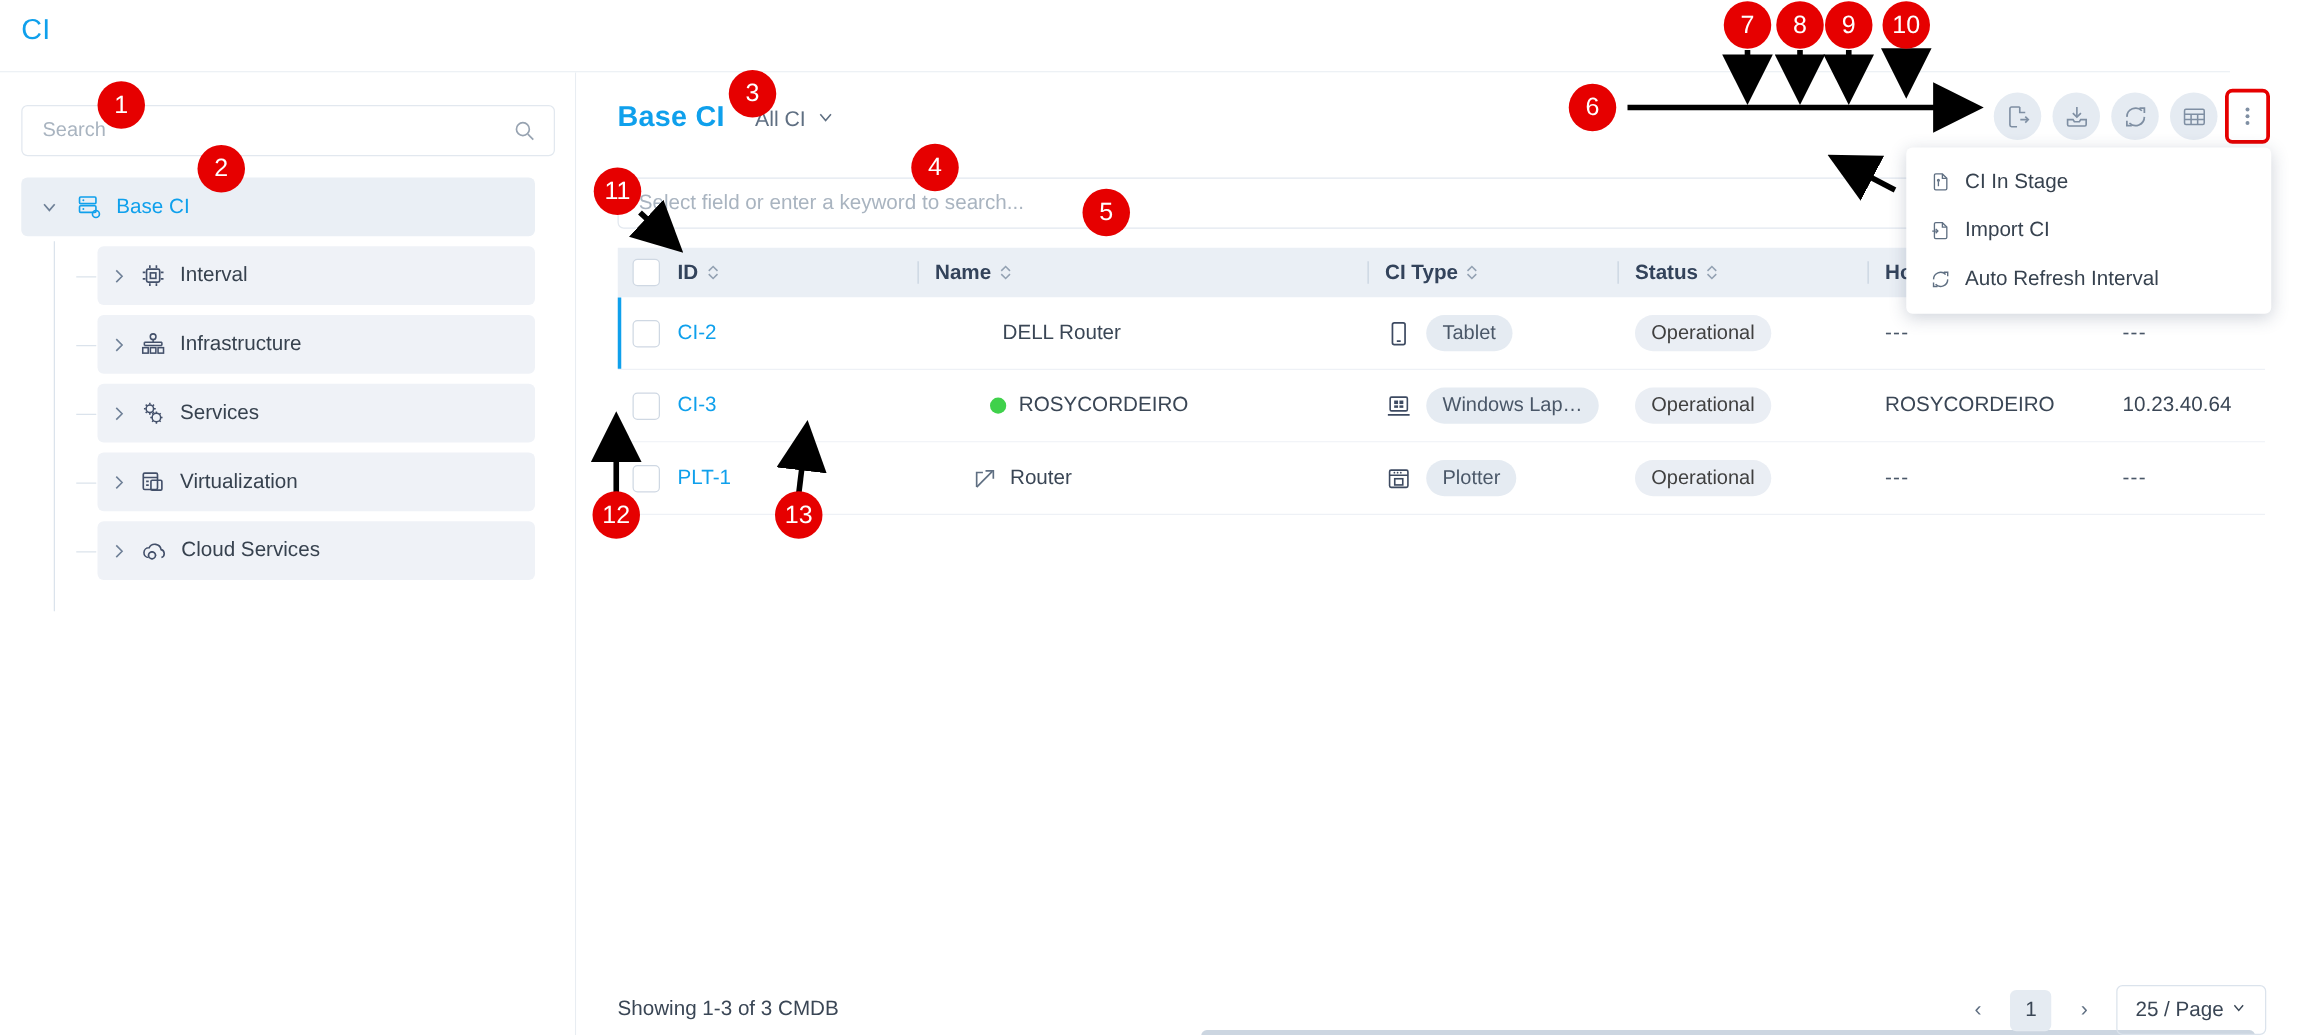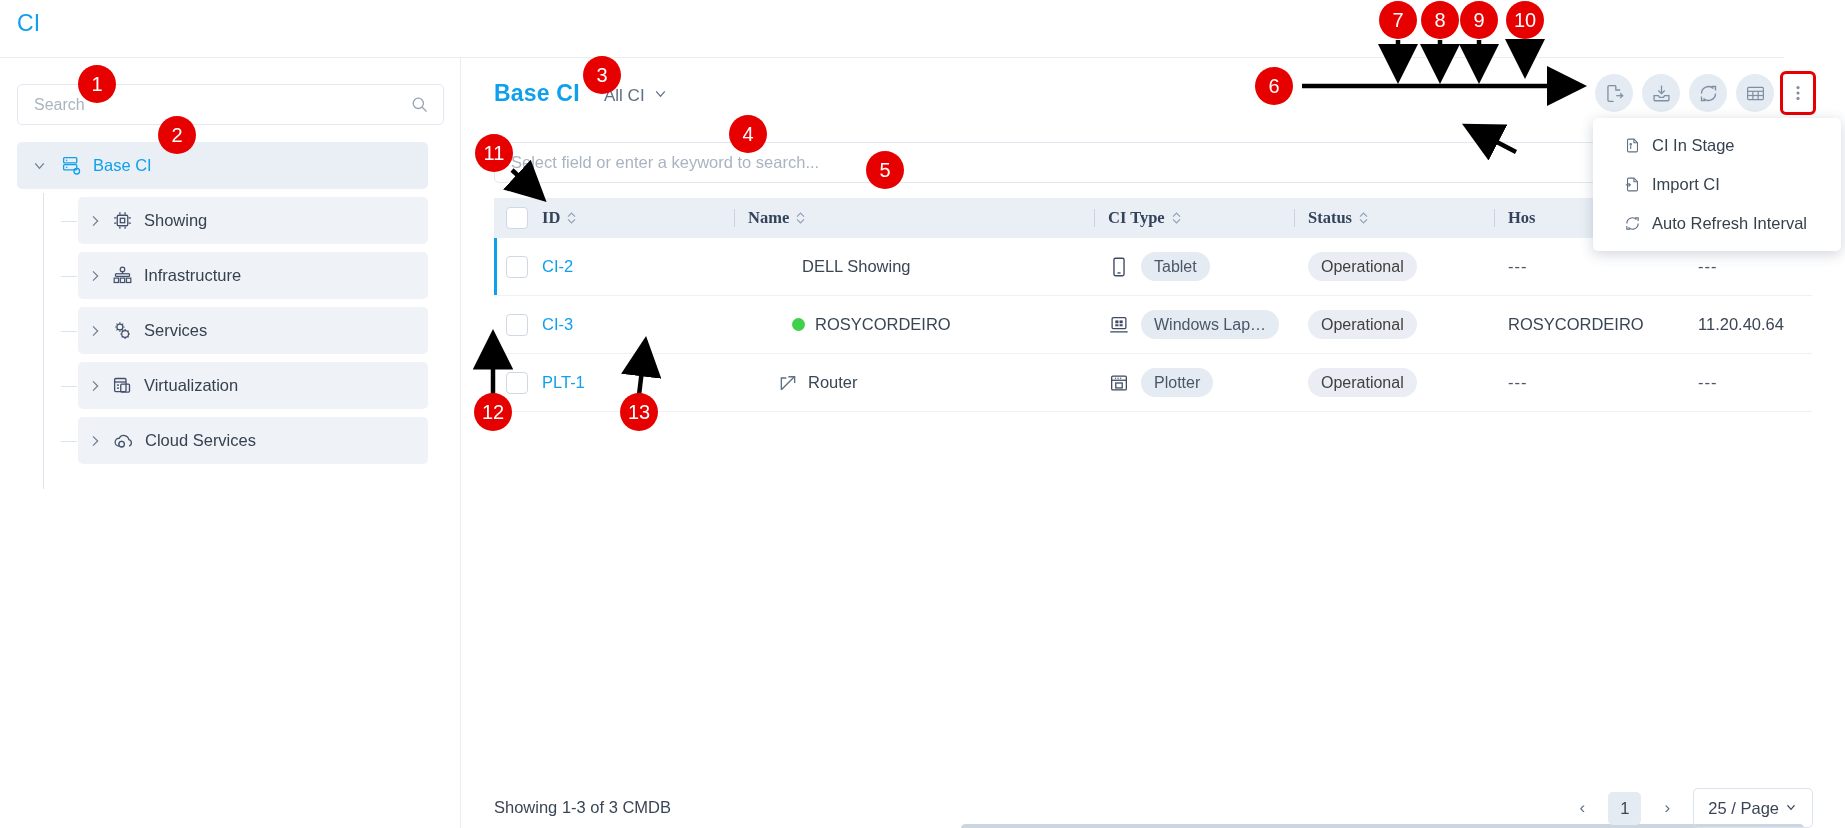--- a/index.html
+++ b/index.html
@@ -81,23 +81,23 @@
   .toolbar { position: absolute; right: 32px; top: 16px; display: flex; align-items: center; gap: 9px; }
   .tb-btn {
     width: 38px; height: 38px; border-radius: 50%;
     background: #e5ebf2; display: flex; align-items: center; justify-content: center;
     color: #7f8fa3; cursor: pointer;
   }
   .tb-btn.menu { background: transparent; width: 30px; }
   .tb-btn.menu.highlight { outline: 3px solid #e60000; border-radius: 3px; }
 
   .dropdown {
-    position: absolute; right: 4px; top: 60px; width: 248px;
+    position: absolute; right: 28px; top: 60px; width: 292px;
     background: #fff; border-radius: 5px;
-    box-shadow: 0 3px 14px rgba(40,60,90,.22); padding: 8px 12px; z-index: 40;
+    box-shadow: 0 3px 14px rgba(40,60,90,.22); padding: 8px 0; z-index: 40;
   }
   .dd-item {
     display: flex; align-items: center; gap: 11px;
     height: 39px; padding: 0 19px; font-size: 16.5px; color: #37424f; cursor: pointer;
   }
   .dd-item .dd-ico { color: #5f6f82; display: flex; flex: none; }
 
   
   .filter-bar {
     position: absolute; left: 33px; top: 84px; width: 1318px; height: 41px;
@@ -107,21 +107,21 @@
     position: absolute; left: 16px; top: 0; width: 1280px; height: 39px;
     border: 0; outline: none; background: transparent;
     font-family: "Liberation Sans", sans-serif; font-size: 16.5px; color: #37424f;
   }
   .filter-input::placeholder { color: #a9b4c0; }
 
   
   .table-area { position: absolute; left: 33px; top: 140px; width: 1318px; height: 553px; overflow: hidden; }
   .thead {
     display: flex; align-items: flex-start; height: 40px;
-    background: #eaeff5; color: #33435b; font-family: Liberation Serif, serif;
+    background: #eaeff5; color: #33435b;
   }
   .th {
     position: relative; display: flex; align-items: center; gap: 6px;
     font-size: 16.5px; font-weight: bold; height: 40px; flex: none; padding-left: 14px;
   }
   .th.sep::before {
     content: ""; position: absolute; left: 0; top: 11px; width: 1px; height: 18px; background: #c8d3e0;
   }
   .sort { display: inline-flex; flex-direction: column; line-height: 0; color: #93a1b2; }
 
@@ -230,21 +230,21 @@
               <line x1="9" y1="2.5" x2="9" y2="5"></line>
                 <line x1="15" y1="2.5" x2="15" y2="5"></line>
               <line x1="9" y1="19" x2="9" y2="21.5"></line>
                 <line x1="15" y1="19" x2="15" y2="21.5"></line>
               <line x1="2.5" y1="9" x2="5" y2="9"></line>
                 <line x1="2.5" y1="15" x2="5" y2="15"></line>
               <line x1="19" y1="9" x2="21.5" y2="9"></line>
                 <line x1="19" y1="15" x2="21.5" y2="15"></line>
             </svg>
           </span>
-          <span class="tree-label">Showing</span>
+          <span class="tree-label">Interval</span>
         </div>
 
         <div class="tree-row child">
           <span class="caret">
             <svg width="16" height="16" viewBox="0 0 24 24" fill="none" stroke="currentColor" stroke-width="1.9">
                 <polyline points="9 5 16 12 9 19"></polyline>
               </svg>
           </span>
           <span class="tree-icon">
             <svg width="21" height="21" viewBox="0 0 24 24" fill="none" stroke="currentColor" stroke-width="1.4">
@@ -463,21 +463,21 @@
 
       <div class="trow selected">
         <div class="td" style="width:40px;padding-left:12px">
           <span class="cbx"></span>
         </div>
         <div class="td" style="width:200px;padding-left:8px">
           <span class="idlink">CI-2</span>
         </div>
         <div class="td" style="width:360px;gap:10px">
           <span style="width:44px"></span>
-          <span>DELL Showing</span>
+          <span>DELL Router</span>
         </div>
         <div class="td" style="width:200px">
           <span class="typeicon">
             <svg width="22" height="22" viewBox="0 0 24 24" fill="none" stroke="currentColor" stroke-width="1.5">
               <rect x="6.5" y="2.5" width="11" height="19" rx="1.6"></rect>
                 <line x1="10.3" y1="18.5" x2="13.7" y2="18.5"></line>
             </svg>
           </span>
           <span class="chip">Tablet</span>
         </div>
@@ -517,21 +517,21 @@
           </span>
           <span class="chip">Windows Lap…</span>
         </div>
         <div class="td" style="width:200px">
           <span class="chip status">Operational</span>
         </div>
         <div class="td" style="width:190px">
           <span>ROSYCORDEIRO</span>
         </div>
         <div class="td" style="width:200px">
-          <span>11.20.40.64</span>
+          <span>10.23.40.64</span>
         </div>
       </div>
 
       <div class="trow">
         <div class="td" style="width:40px;padding-left:12px">
           <span class="cbx"></span>
         </div>
         <div class="td" style="width:200px;padding-left:8px">
           <span class="idlink">PLT-1</span>
         </div>

